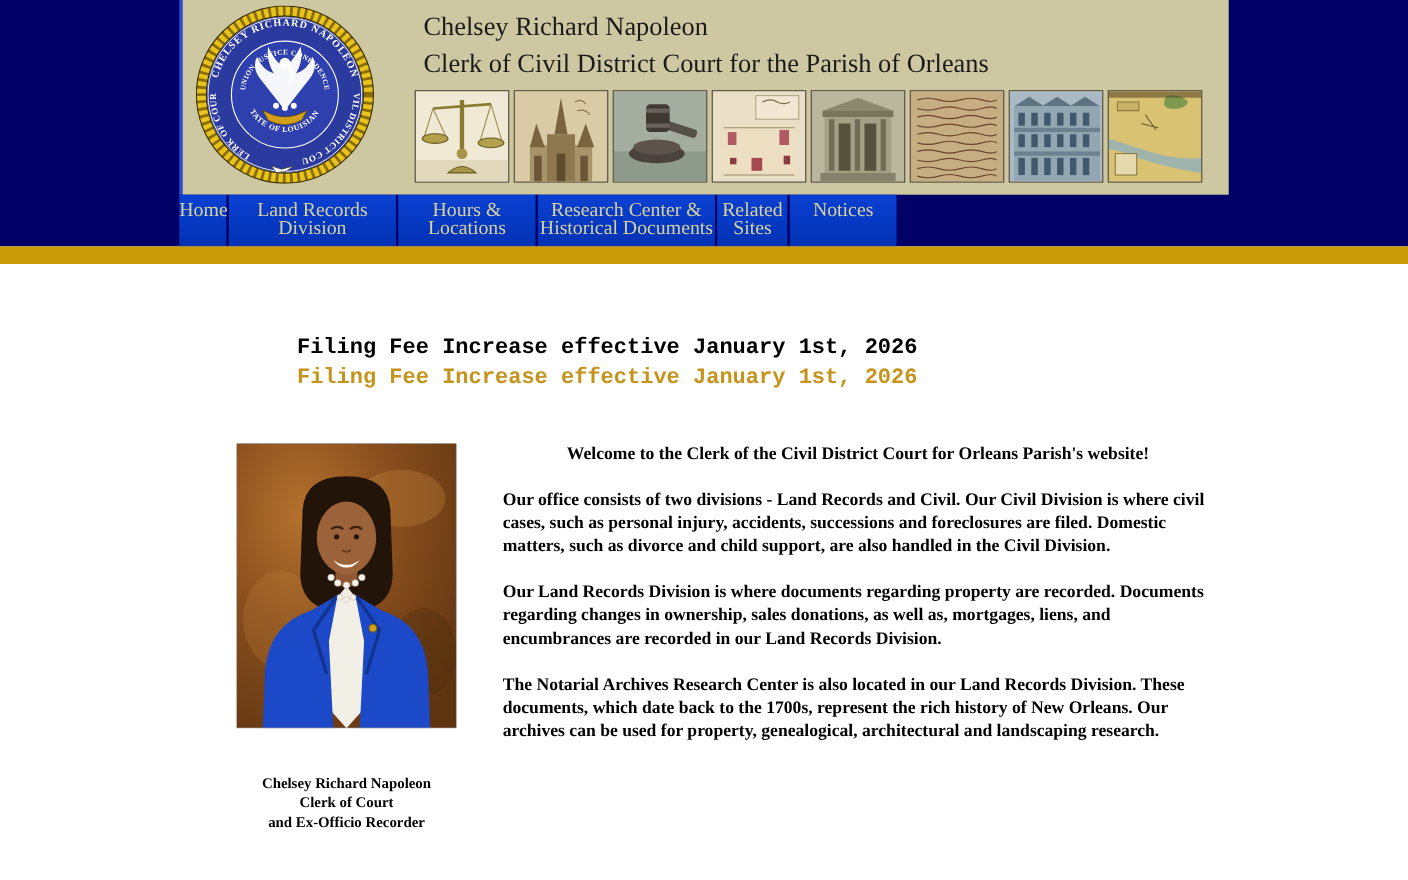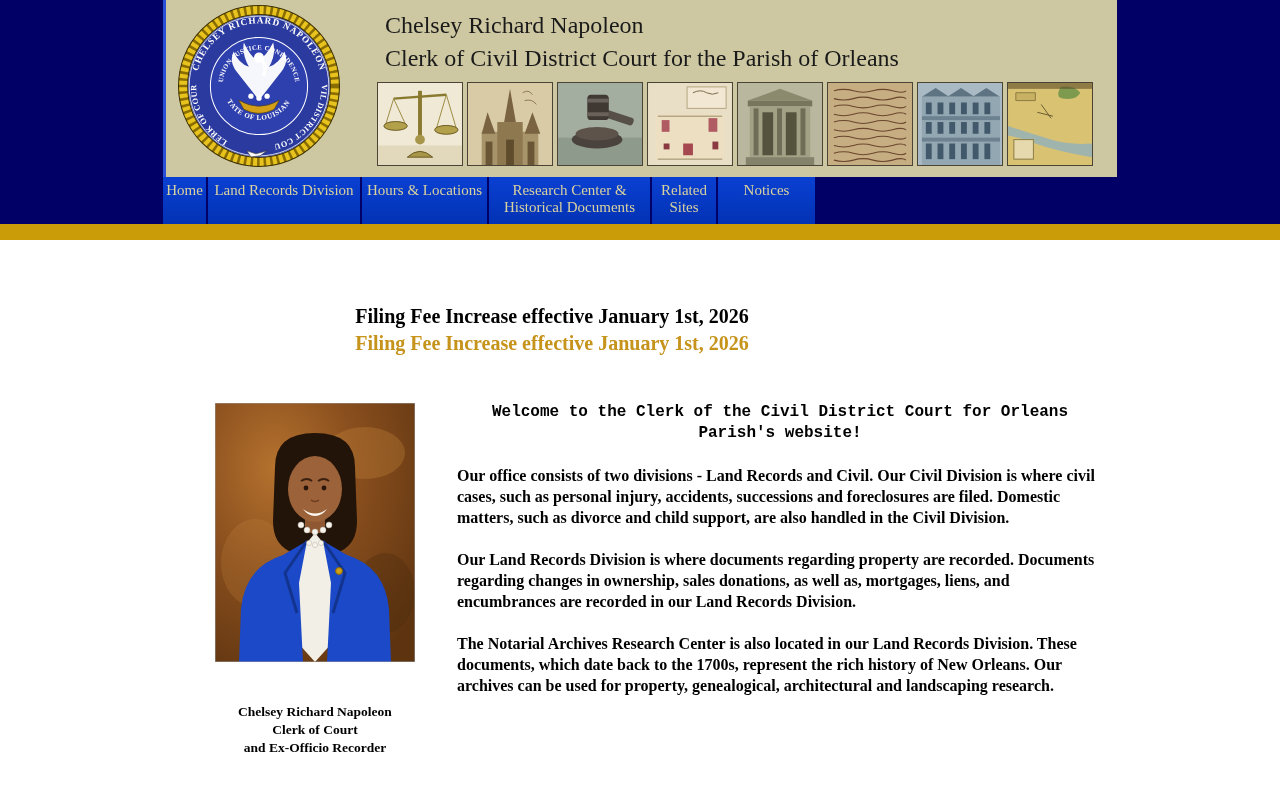--- a/index.html
+++ b/index.html
@@ -15,35 +15,35 @@
   .seal-wrap { position:absolute; left:12px; top:5px; width:162px; height:162px; }
   .title-block { position:absolute; left:219px; top:9px; }
   .title-line { font-size:24px; line-height:33px; color:#1a1a1a; white-space:nowrap; }
   .thumbs { position:absolute; left:211px; top:82px; display:flex; gap:4px; }
   .thumb { width:86px; height:84px; border:1px solid #4a4336; display:block; }
   
   .nav { position:absolute; left:163px; top:177px; width:954px; height:47px; display:flex; }
   .nav-item {
     background:linear-gradient(#0a40d2, #0232b4);
     border-right:2px solid #000066;
-    color:#d8d1a0; font-size:15px; line-height:17px; text-align:center;
+    color:#d8d1a0; font-size:18px; line-height:17px; text-align:center;
     padding-top:5px; cursor:pointer; height:47px;
   }
   .nav-item:last-child { border-right:none; }
   .gold-bar { position:absolute; left:0; top:224px; width:1280px; height:16px; background:#c99c08; }
   
-  .headlines { position:absolute; left:0; top:306px; width:1104px; text-align:center; }
+  .headlines { position:absolute; left:0; top:306px; width:1104px; text-align:center;font-family:Liberation Mono, monospace; }
   .headline-black { font-size:20px; font-weight:bold; line-height:21px; margin-bottom:6px; }
   .headline-gold  { font-size:20px; font-weight:bold; line-height:21px; color:#c6931b; cursor:pointer; text-decoration:none; display:inline-block; }
   .portrait { position:absolute; left:215px; top:403px; width:200px; height:259px; }
   .caption { position:absolute; left:205px; top:703px; width:220px; text-align:center;
              font-weight:bold; font-size:13.5px; line-height:18px; }
   .text-col { position:absolute; left:457px; top:402px; width:646px; }
   .text-col p { font-size:16px; font-weight:bold; line-height:21px; margin:0 0 21px 0; }
-  .text-col p.welcome { text-align:center;font-family:Liberation Mono, monospace; }
+  .text-col p.welcome { text-align:center; }
 </style>
 </head>
 <body>
 
 <div class="page">
 
   <div class="top-band">
     <div class="edge-line"></div>
 
     <div class="header-box">

